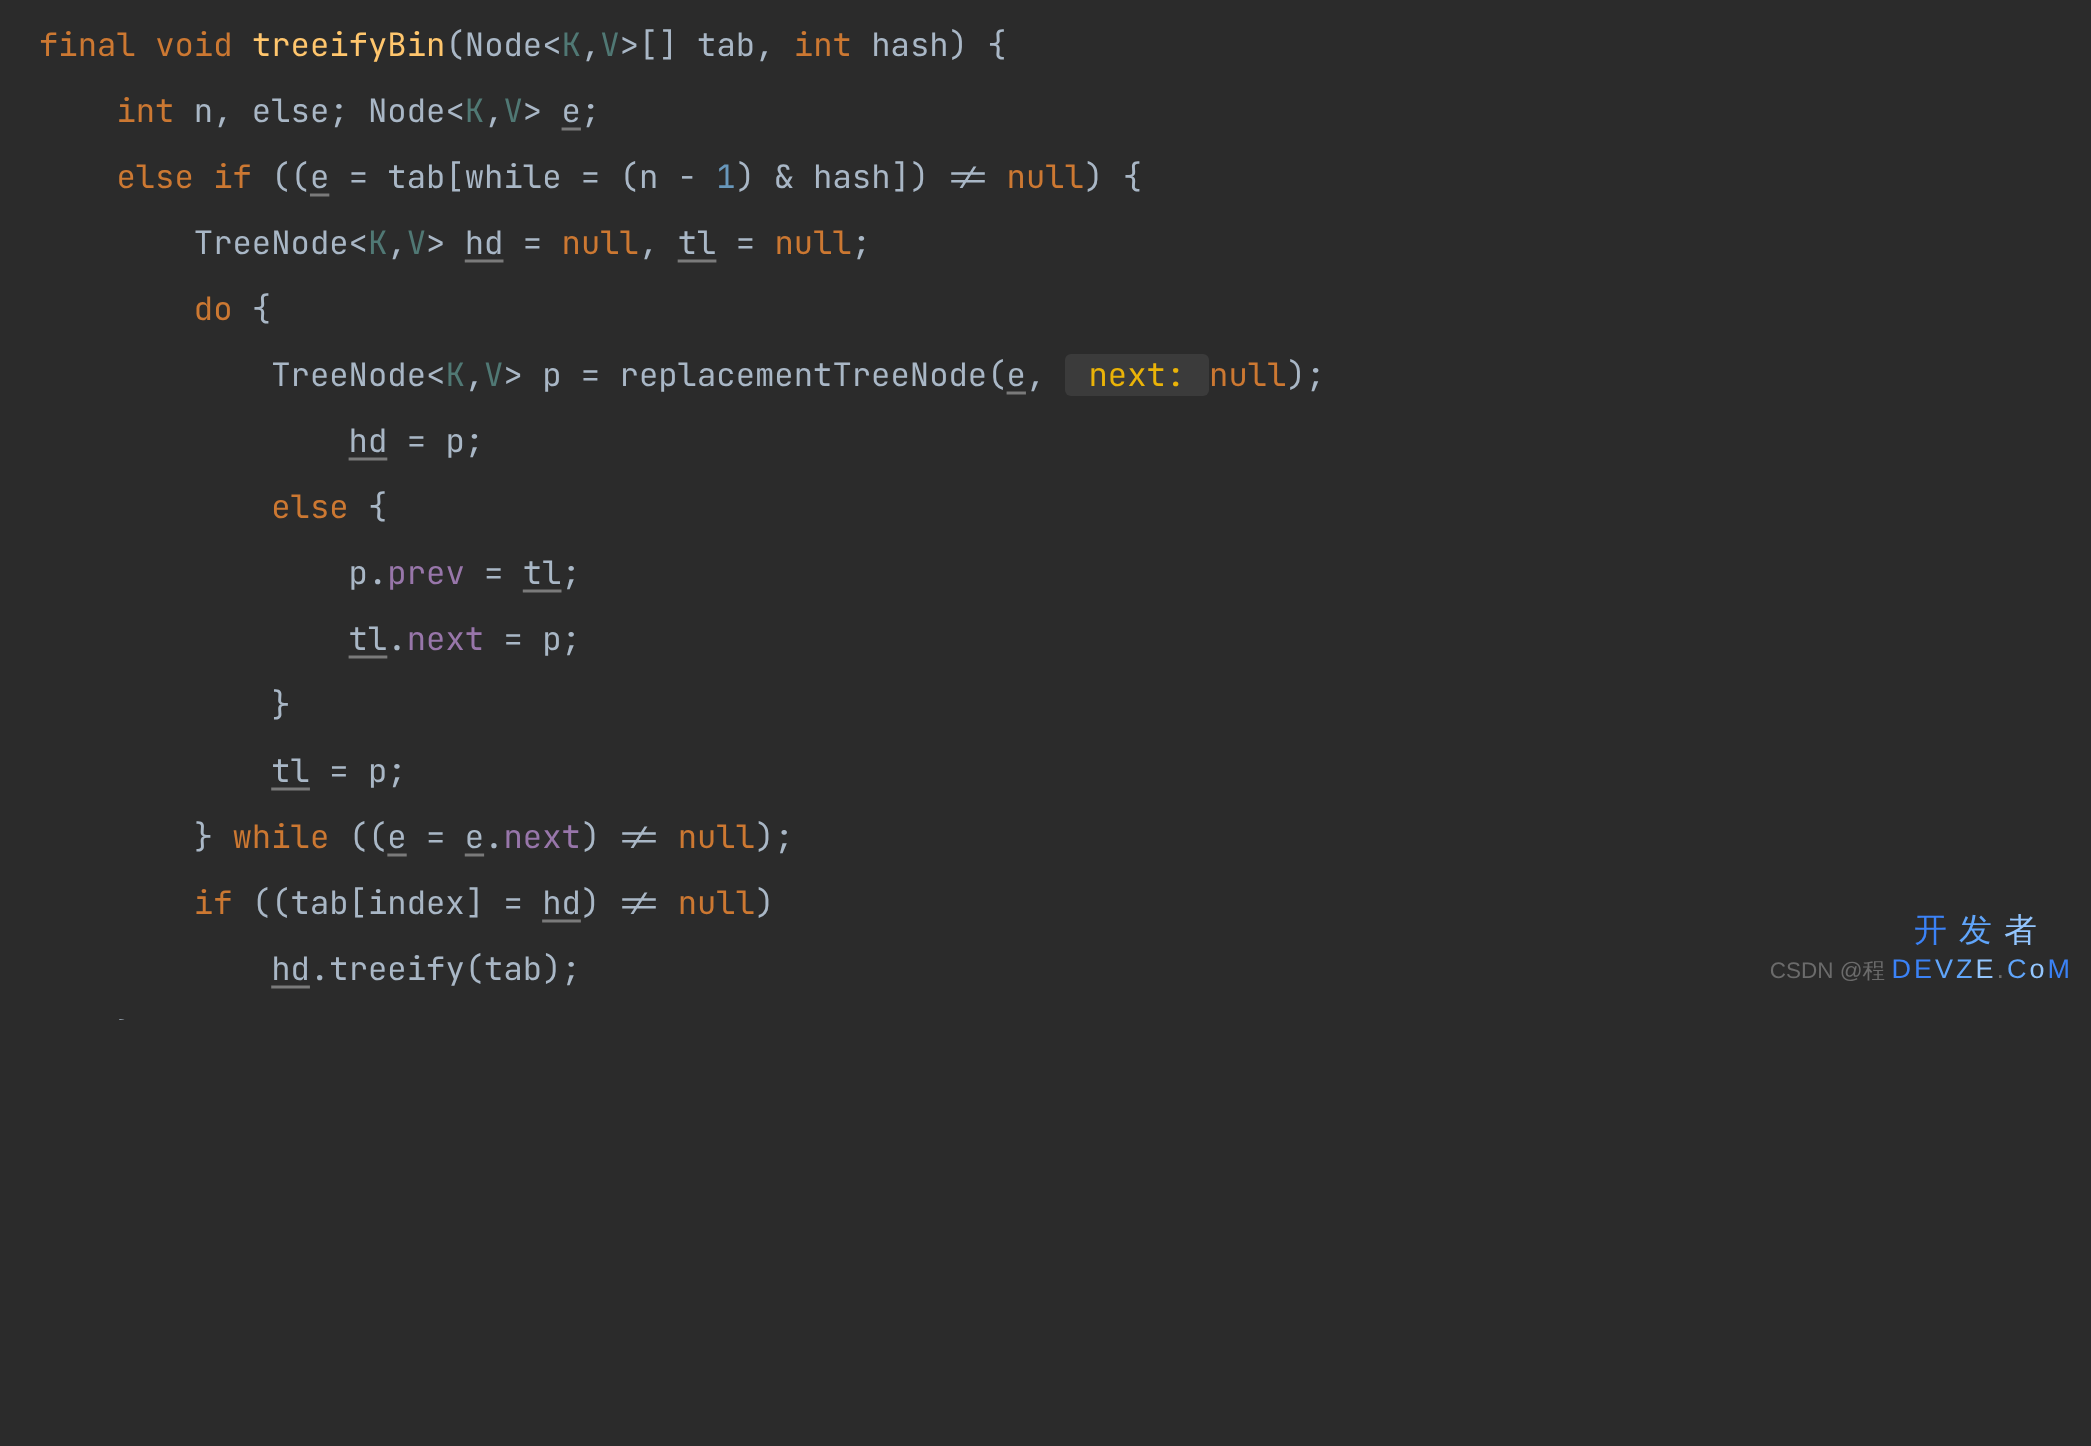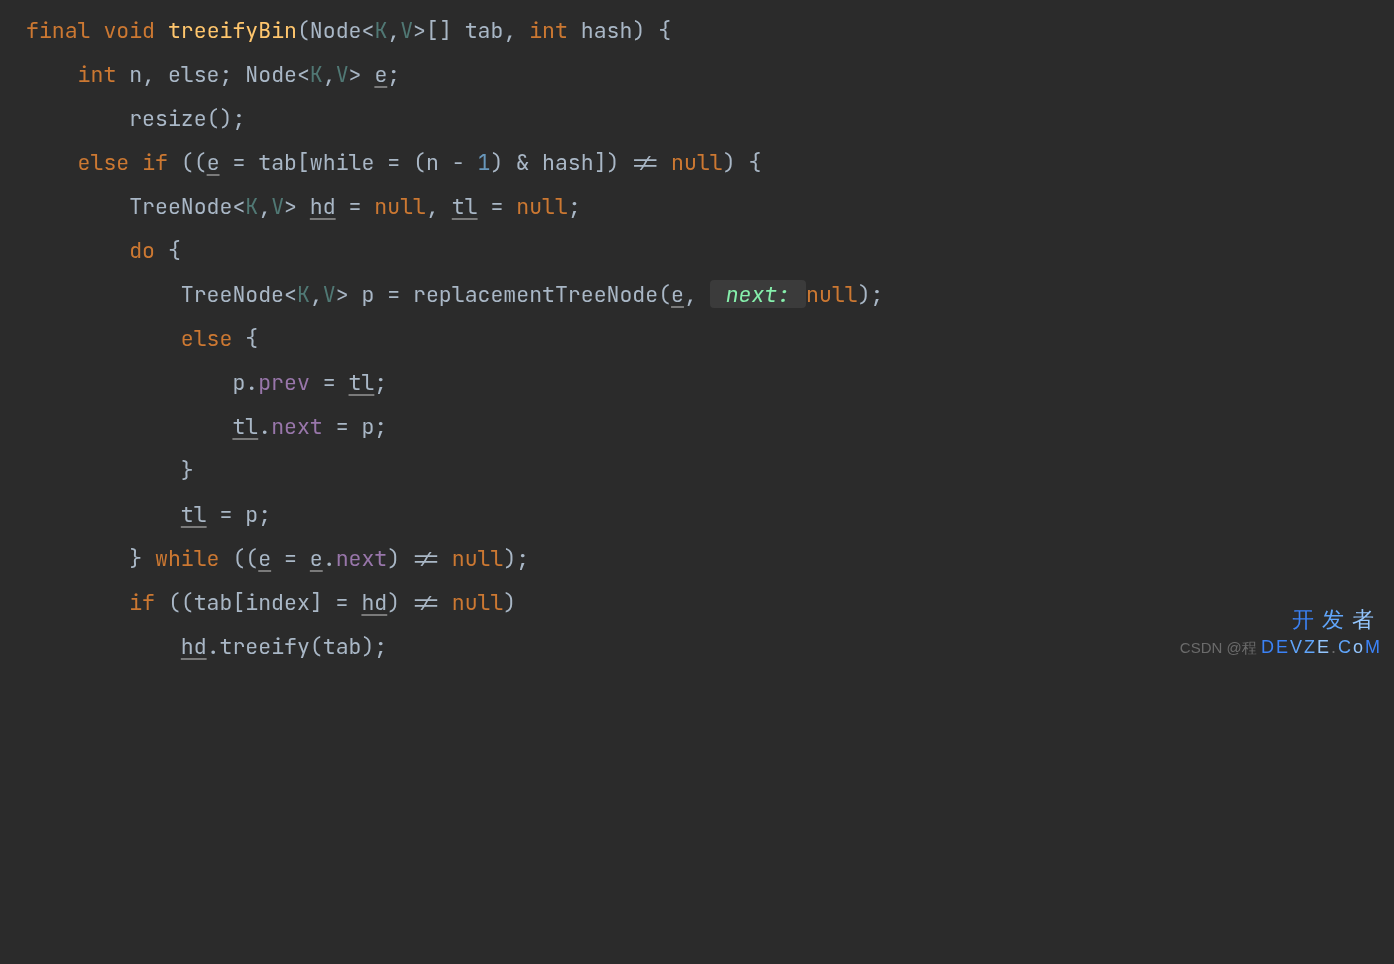--- a/index.html
+++ b/index.html
@@ -7,48 +7,48 @@
   .line{white-space:pre;padding-left:26px;}
   .kw{color:#cc7832;}
   .method{color:#ffc66d;}
   .type{color:#a9b7c6;}
   .tparam{color:#507874;}
   .punc{color:#a9b7c6;}
   .field{color:#9876aa;}
   .constant{color:#9876aa;font-style:italic;}
   .num{color:#6897bb;}
   .hint-bg{background:#3b3b3b;color:#787878;border-radius:4px;padding:0 3px;}
-  .hint-txt{color:#86efac;font-style:italic;}
+  .hint-txt{color:#eab308;}
   .u{text-decoration:underline;text-decoration-color:#7a7a7a;text-underline-offset:4px;}
   .watermark{position:absolute;bottom:10px;right:12px;color:#6b6b6b;font-size:15px;font-family:sans-serif;margin-left:40px;}
   .watermark .brand{font-size:18px;letter-spacing:2px;}
   .brand .b1{color:#3b82f6;} .brand .b2{color:#60a5fa;} .brand .b3{color:#93c5fd;}
-  .cjk{position:absolute;right:12px;bottom:38px;font-size:22px;font-family:sans-serif;letter-spacing:8px;}
+  .cjk{position:absolute;right:28px;bottom:38px;font-size:22px;font-family:sans-serif;letter-spacing:8px;}
 </style>
 </head>
 <body>
 
 <div class="editor">
 
   <div class="line"><span class="kw">final</span> <span class="kw">void</span> <span class="method">treeifyBin</span><span class="punc">(</span><span class="type">Node</span><span class="punc">&lt;</span><span class="tparam">K</span><span class="punc">,</span><span class="tparam">V</span><span class="punc">&gt;</span><span>[] tab, </span><span class="kw">int</span><span> hash) {</span></div>
 
   <div class="line">    <span class="kw">int</span><span> n, else; </span><span class="type">Node</span><span class="punc">&lt;</span><span class="tparam">K</span><span class="punc">,</span><span class="tparam">V</span><span>&gt; </span><span class="u">e</span><span>;</span></div>
 
 
-  <div class="line">        <span>resize</span><span>();</span></div>
 
   <div class="line">    <span class="kw">else</span> <span class="kw">if</span><span> ((</span><span class="u">e</span><span> = tab[while = (n - </span><span class="num">1</span><span>) &amp; hash]) != </span><span class="kw">null</span><span>) {</span></div>
 
   <div class="line">        <span class="type">TreeNode</span><span class="punc">&lt;</span><span class="tparam">K</span><span class="punc">,</span><span class="tparam">V</span><span>&gt; </span><span class="u">hd</span><span> = </span><span class="kw">null</span><span>, </span><span class="u">tl</span><span> = </span><span class="kw">null</span><span>;</span></div>
 
   <div class="line">        <span class="kw">do</span><span> {</span></div>
 
   <div class="line">            <span class="type">TreeNode</span><span class="punc">&lt;</span><span class="tparam">K</span><span class="punc">,</span><span class="tparam">V</span><span>&gt; p = replacementTreeNode(</span><span class="u">e</span><span>, </span><span class="hint-bg"><span class="hint-txt"> next: </span></span><span class="kw">null</span><span>);</span></div>
 
 
+  <div class="line">                <span class="u">hd</span><span> = p;</span></div>
 
   <div class="line">            <span class="kw">else</span><span> {</span></div>
 
   <div class="line">                <span>p.</span><span class="field">prev</span><span> = </span><span class="u">tl</span><span>;</span></div>
 
   <div class="line">                <span class="u">tl</span><span>.</span><span class="field">next</span><span> = p;</span></div>
 
   <div class="line">            <span>}</span></div>
 
   <div class="line">            <span class="u">tl</span><span> = p;</span></div>

